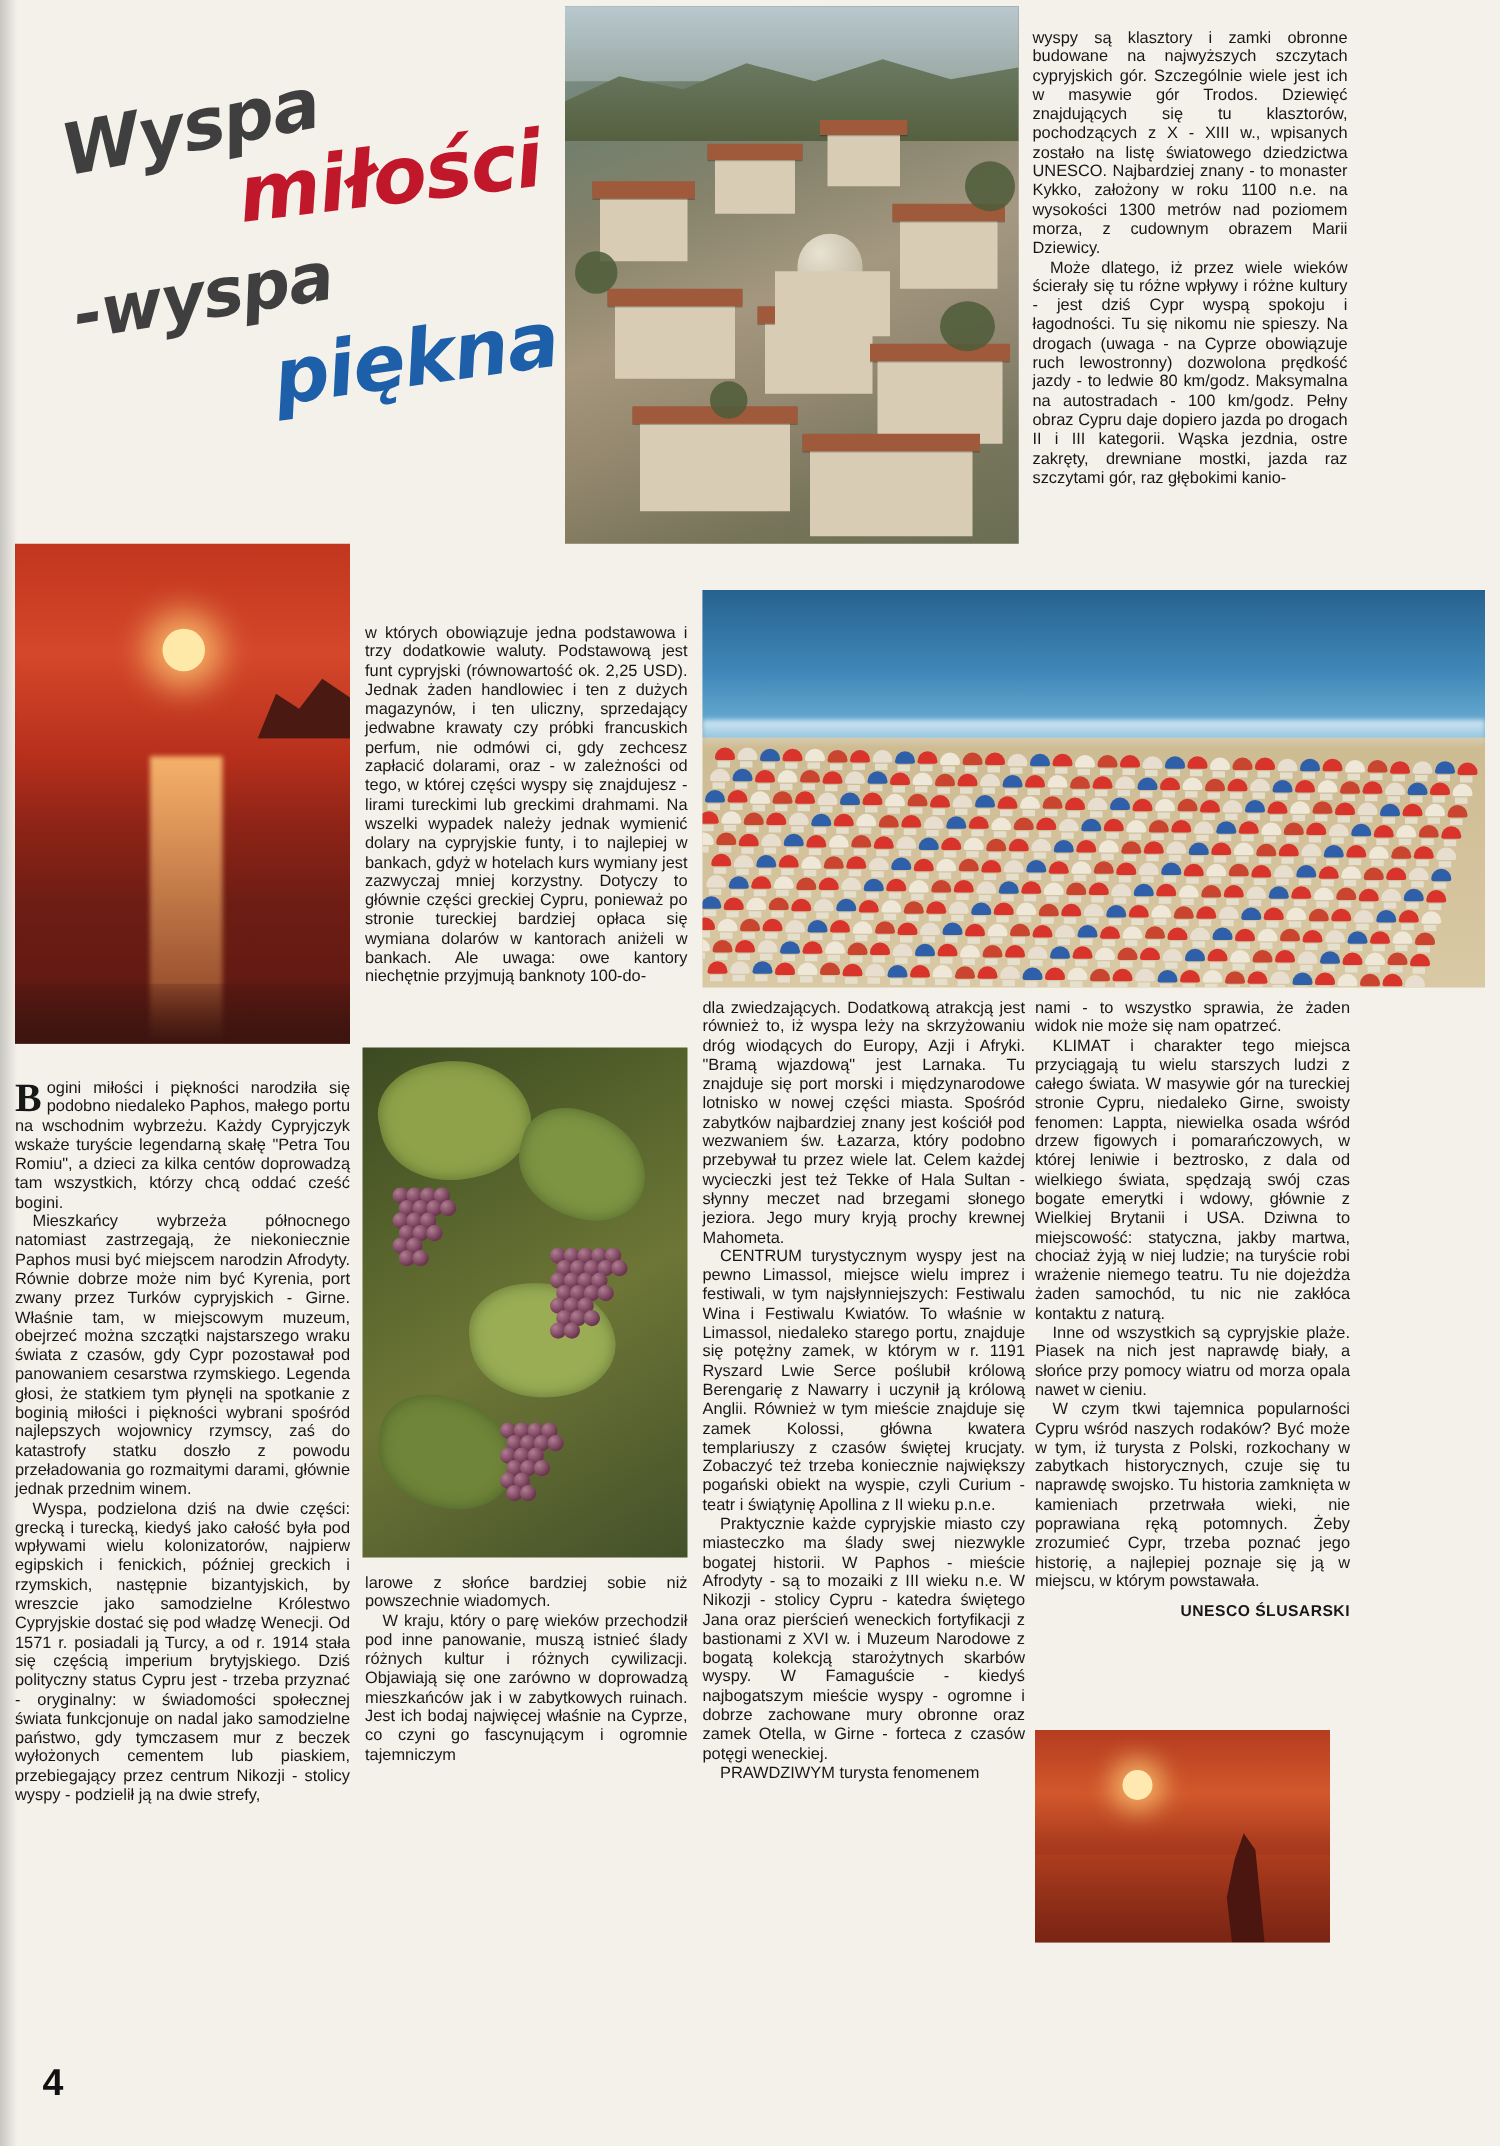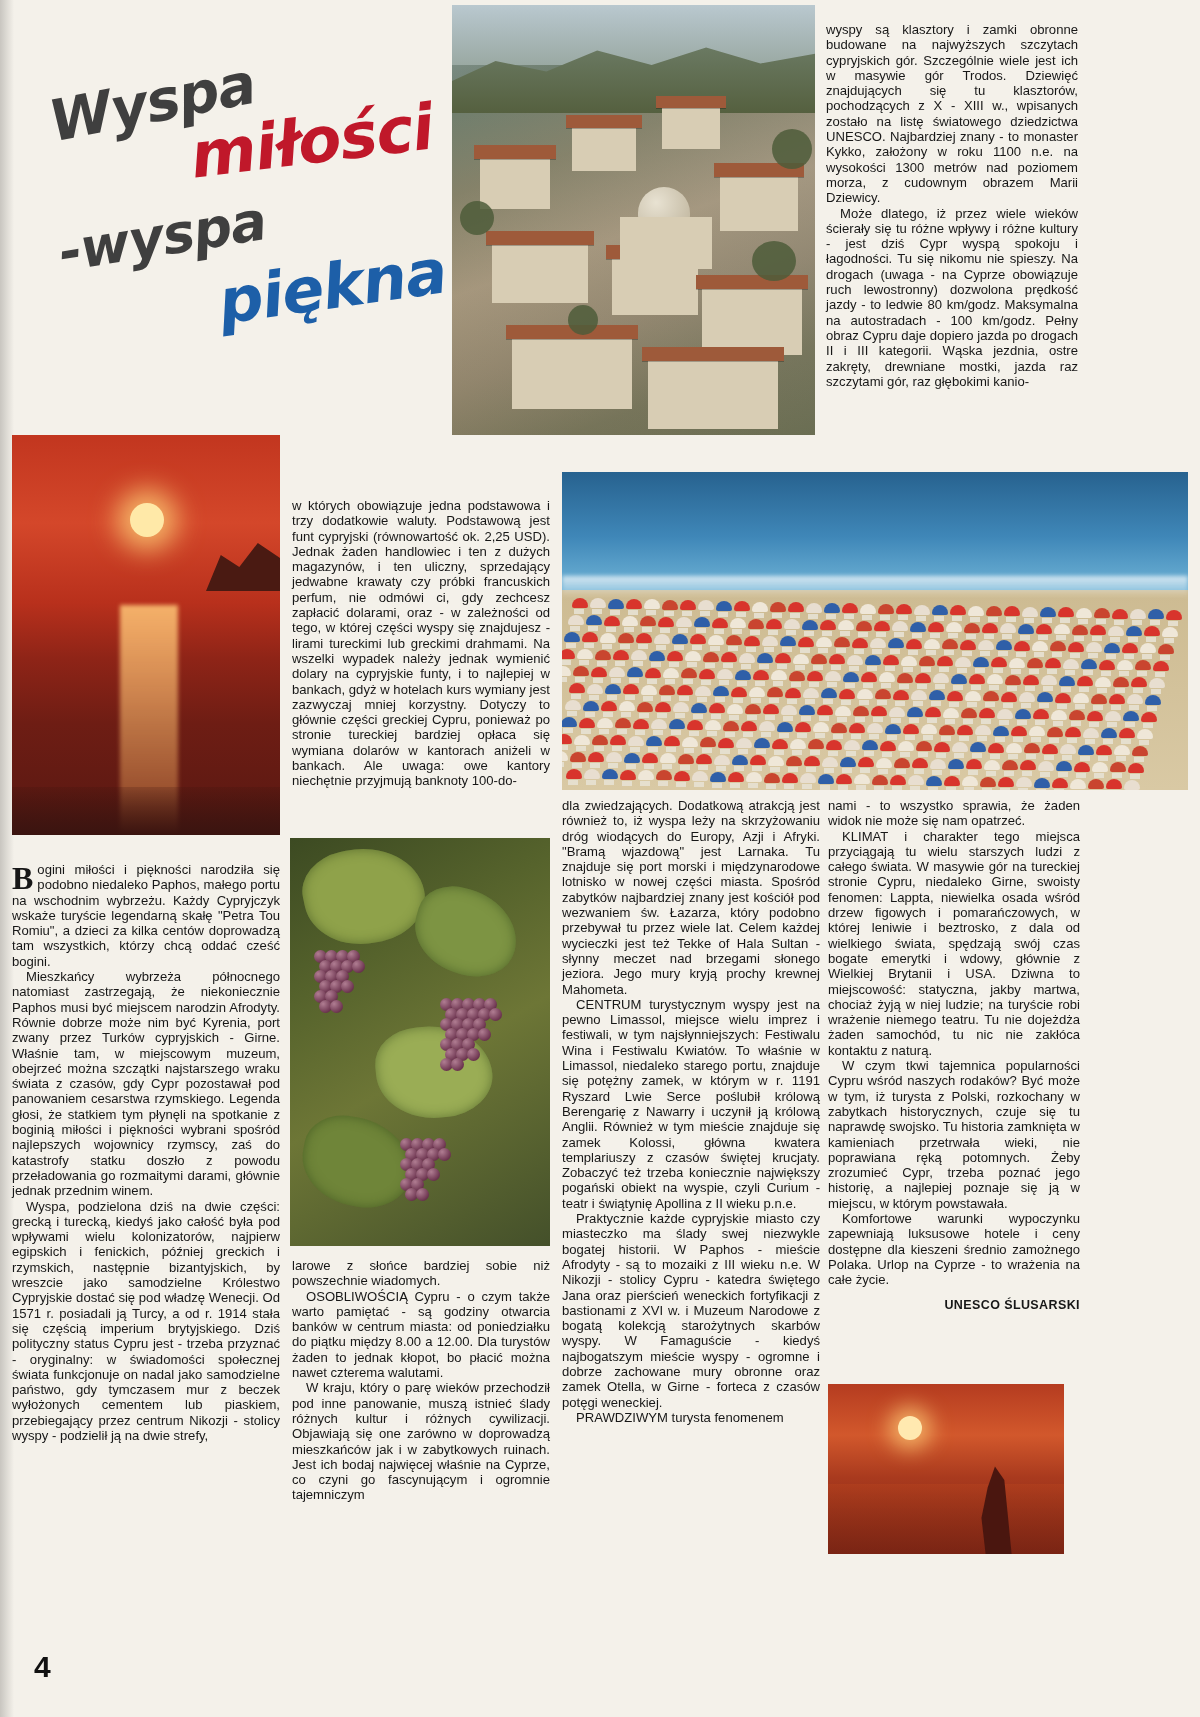--- a/index.html
+++ b/index.html
@@ -1132,36 +1132,35 @@
   </div>
 
   <div class="col col-left-2">
     <p class="noindent"><span class="dropcap">B</span><span>ogini miłości i piękności narodziła się podobno niedaleko Paphos, małego portu na wschodnim wybrzeżu. Każdy Cypryjczyk wskaże turyście legendarną skałę "Petra Tou Romiu", a dzieci za kilka centów doprowadzą tam wszystkich, którzy chcą oddać cześć bogini.</span></p>
     <p>Mieszkańcy wybrzeża północnego natomiast zastrzegają, że niekoniecznie Paphos musi być miejscem narodzin Afrodyty. Równie dobrze może nim być Kyrenia, port zwany przez Turków cypryjskich - Girne. Właśnie tam, w miejscowym muzeum, obejrzeć można szczątki najstarszego wraku świata z czasów, gdy Cypr pozostawał pod panowaniem cesarstwa rzymskiego. Legenda głosi, że statkiem tym płynęli na spotkanie z boginią miłości i piękności wybrani spośród najlepszych wojownicy rzymscy, zaś do katastrofy statku doszło z powodu przeładowania go rozmaitymi darami, głównie jednak przednim winem.</p>
     <p>Wyspa, podzielona dziś na dwie części: grecką i turecką, kiedyś jako całość była pod wpływami wielu kolonizatorów, najpierw egipskich i fenickich, później greckich i rzymskich, następnie bizantyjskich, by wreszcie jako samodzielne Królestwo Cypryjskie dostać się pod władzę Wenecji. Od 1571 r. posiadali ją Turcy, a od r. 1914 stała się częścią imperium brytyjskiego. Dziś polityczny status Cypru jest - trzeba przyznać - oryginalny: w świadomości społecznej świata funkcjonuje on nadal jako samodzielne państwo, gdy tymczasem mur z beczek wyłożonych cementem lub piaskiem, przebiegający przez centrum Nikozji - stolicy wyspy - podzielił ją na dwie strefy,</p>
   </div>
 
   <div class="col col-mid-2">
     <p class="noindent">larowe z słońce bardziej sobie niż powszechnie wiadomych.</p>
-    <p>OSOBLIWOŚCIĄ Cypru - o czym także warto pamiętać - są godziny otwarcia banków w centrum miasta: od poniedziałku do piątku między 8.00 a 12.00. Dla turystów żaden to jednak kłopot, bo płacić można nawet czterema walutami.</p>
     <p>W kraju, który o parę wieków przechodził pod inne panowanie, muszą istnieć ślady różnych kultur i różnych cywilizacji. Objawiają się one zarówno w doprowadzą mieszkańców jak i w zabytkowych ruinach. Jest ich bodaj najwięcej właśnie na Cyprze, co czyni go fascynującym i ogromnie tajemniczym</p>
   </div>
 
   <div class="col col-center-3">
     <p class="noindent">dla zwiedzających. Dodatkową atrakcją jest również to, iż wyspa leży na skrzyżowaniu dróg wiodących do Europy, Azji i Afryki. "Bramą wjazdową" jest Larnaka. Tu znajduje się port morski i międzynarodowe lotnisko w nowej części miasta. Spośród zabytków najbardziej znany jest kościół pod wezwaniem św. Łazarza, który podobno przebywał tu przez wiele lat. Celem każdej wycieczki jest też Tekke of Hala Sultan - słynny meczet nad brzegami słonego jeziora. Jego mury kryją prochy krewnej Mahometa.</p>
     <p>CENTRUM turystycznym wyspy jest na pewno Limassol, miejsce wielu imprez i festiwali, w tym najsłynniejszych: Festiwalu Wina i Festiwalu Kwiatów. To właśnie w Limassol, niedaleko starego portu, znajduje się potężny zamek, w którym w r. 1191 Ryszard Lwie Serce poślubił królową Berengarię z Nawarry i uczynił ją królową Anglii. Również w tym mieście znajduje się zamek Kolossi, główna kwatera templariuszy z czasów świętej krucjaty. Zobaczyć też trzeba koniecznie największy pogański obiekt na wyspie, czyli Curium - teatr i świątynię Apollina z II wieku p.n.e.</p>
     <p>Praktycznie każde cypryjskie miasto czy miasteczko ma ślady swej niezwykle bogatej historii. W Paphos - mieście Afrodyty - są to mozaiki z III wieku n.e. W Nikozji - stolicy Cypru - katedra świętego Jana oraz pierścień weneckich fortyfikacji z bastionami z XVI w. i Muzeum Narodowe z bogatą kolekcją starożytnych skarbów wyspy. W Famaguście - kiedyś najbogatszym mieście wyspy - ogromne i dobrze zachowane mury obronne oraz zamek Otella, w Girne - forteca z czasów potęgi weneckiej.</p>
     <p>PRAWDZIWYM turysta fenomenem</p>
   </div>
 
   <div class="col col-right-3">
     <p class="noindent">nami - to wszystko sprawia, że żaden widok nie może się nam opatrzeć.</p>
     <p>KLIMAT i charakter tego miejsca przyciągają tu wielu starszych ludzi z całego świata. W masywie gór na tureckiej stronie Cypru, niedaleko Girne, swoisty fenomen: Lappta, niewielka osada wśród drzew figowych i pomarańczowych, w której leniwie i beztrosko, z dala od wielkiego świata, spędzają swój czas bogate emerytki i wdowy, głównie z Wielkiej Brytanii i USA. Dziwna to miejscowość: statyczna, jakby martwa, chociaż żyją w niej ludzie; na turyście robi wrażenie niemego teatru. Tu nie dojeżdża żaden samochód, tu nic nie zakłóca kontaktu z naturą.</p>
+    <p>Inne od wszystkich są cypryjskie plaże. Piasek na nich jest naprawdę biały, a słońce przy pomocy wiatru od morza opala nawet w cieniu.</p>
     <p>W czym tkwi tajemnica popularności Cypru wśród naszych rodaków? Być może w tym, iż turysta z Polski, rozkochany w zabytkach historycznych, czuje się tu naprawdę swojsko. Tu historia zamknięta w kamieniach przetrwała wieki, nie poprawiana ręką potomnych. Żeby zrozumieć Cypr, trzeba poznać jego historię, a najlepiej poznaje się ją w miejscu, w którym powstawała.</p>
-    <p>Komfortowe warunki wypoczynku zapewniają luksusowe hotele i ceny dostępne dla kieszeni średnio zamożnego Polaka. Urlop na Cyprze - to wrażenia na całe życie.</p>
     <div class="signature">UNESCO ŚLUSARSKI</div>
   </div>
 
   <div class="photo photo-sunset2">
     <div class="water2"></div>
     <div class="sun2"></div>
     <div class="figure"></div>
   </div>
 
   <div class="page-number">4</div>

